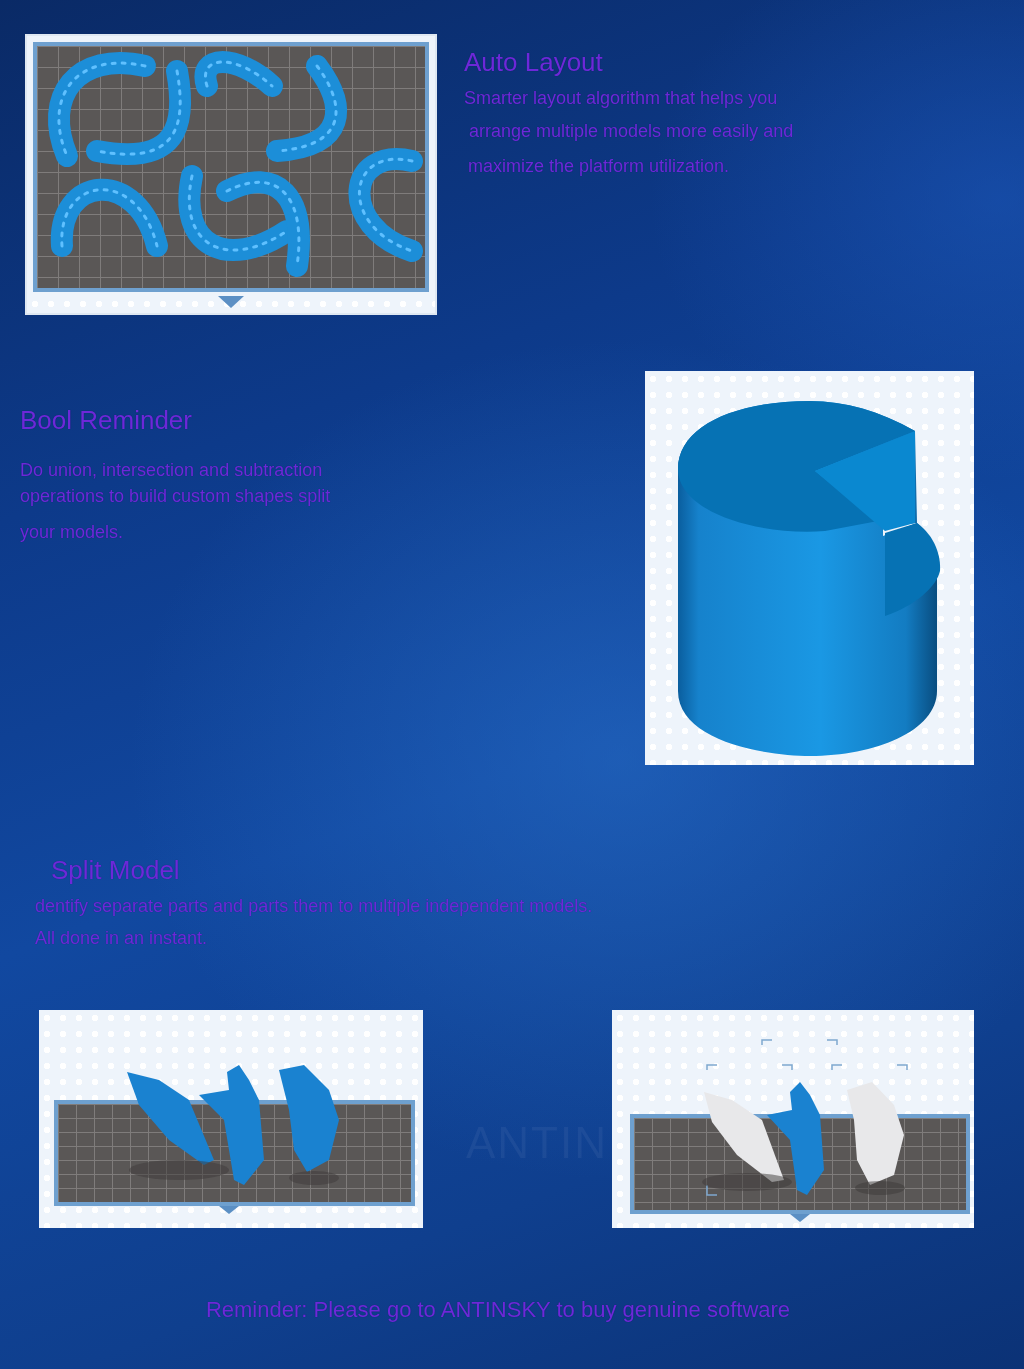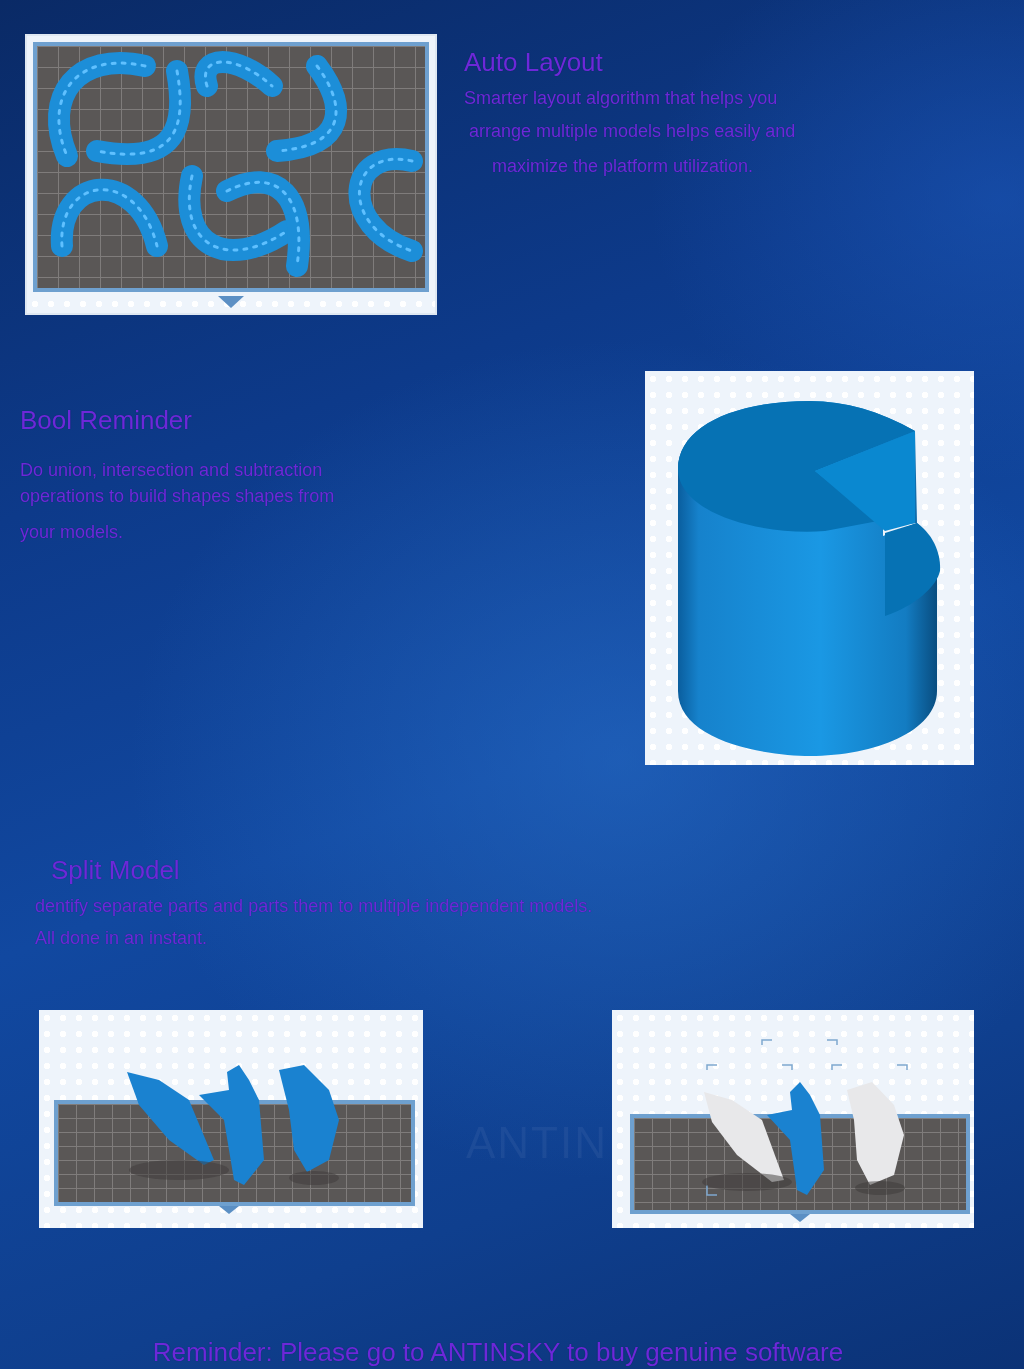--- a/index.html
+++ b/index.html
@@ -48,26 +48,26 @@
       <path d="M25,200 C20,130 100,120 120,200"></path>
       <path d="M155,130 C140,200 190,225 250,185"></path>
       <path d="M190,145 C240,120 270,150 260,220"></path>
       <path d="M375,115 C310,100 300,180 375,205"></path>
     </g>
   </svg>
 </div>
 
 <div class="txt title" style="left:464px;top:47px;">Auto Layout</div>
 <div class="txt body" style="left:464px;top:81px;">Smarter layout algorithm that helps you</div>
-<div class="txt body" style="left:464px;top:114px;white-space:pre;"> arrange multiple models helps easily and</div>
-<div class="txt body" style="left:492px;top:149px;">maximize the platform utilization.</div>
+<div class="txt body" style="left:464px;top:114px;white-space:pre;"> arrange multiple models more easily and</div>
+<div class="txt body" style="left:468px;top:149px;">maximize the platform utilization.</div>
 
 <div class="txt title" style="left:20px;top:405px;">Bool Reminder</div>
 <div class="txt body" style="left:20px;top:453px;">Do union, intersection and subtraction</div>
-<div class="txt body" style="left:20px;top:479px;">operations to build shapes shapes from</div>
+<div class="txt body" style="left:20px;top:479px;">operations to build custom shapes split</div>
 <div class="txt body" style="left:20px;top:515px;">your models.</div>
 
 <div class="panel dots" style="left:645px;top:371px;width:329px;height:394px;">
   <svg style="position:absolute;left:0;top:0;" width="329" height="394" viewBox="0 0 329 394">
     <defs>
       <linearGradient id="cyl" x1="0" x2="1" y1="0" y2="0">
         <stop offset="0" stop-color="#0a5e9e"></stop>
         <stop offset="0.08" stop-color="#1682cc"></stop>
         <stop offset="0.55" stop-color="#1a98e4"></stop>
         <stop offset="0.88" stop-color="#137cc2"></stop>
@@ -115,13 +115,13 @@
       <path d="M235,80 L260,72 L282,95 L292,125 L282,165 L258,175 L245,150 L242,110 Z"></path>
     </g>
     <path d="M178,82 L188,72 L198,85 L208,105 L212,160 L195,185 L185,180 L178,130 L155,105 L180,100 Z" fill="#1a82d0"></path>
     <g fill="#3d3a39" opacity="0.5">
       <ellipse cx="135" cy="172" rx="45" ry="9"></ellipse>
       <ellipse cx="268" cy="178" rx="25" ry="7"></ellipse>
     </g>
   </svg>
 </div>
 
-<div class="txt" style="left:0;width:996px;text-align:center;top:1297px;font-size:26px;margin-top:40px;">Reminder: Please go to ANTINSKY to buy genuine software</div>
+<div class="txt" style="left:0;width:996px;text-align:center;top:1297px;font-size:22px;">Reminder: Please go to ANTINSKY to buy genuine software</div>
 
 </body></html>

